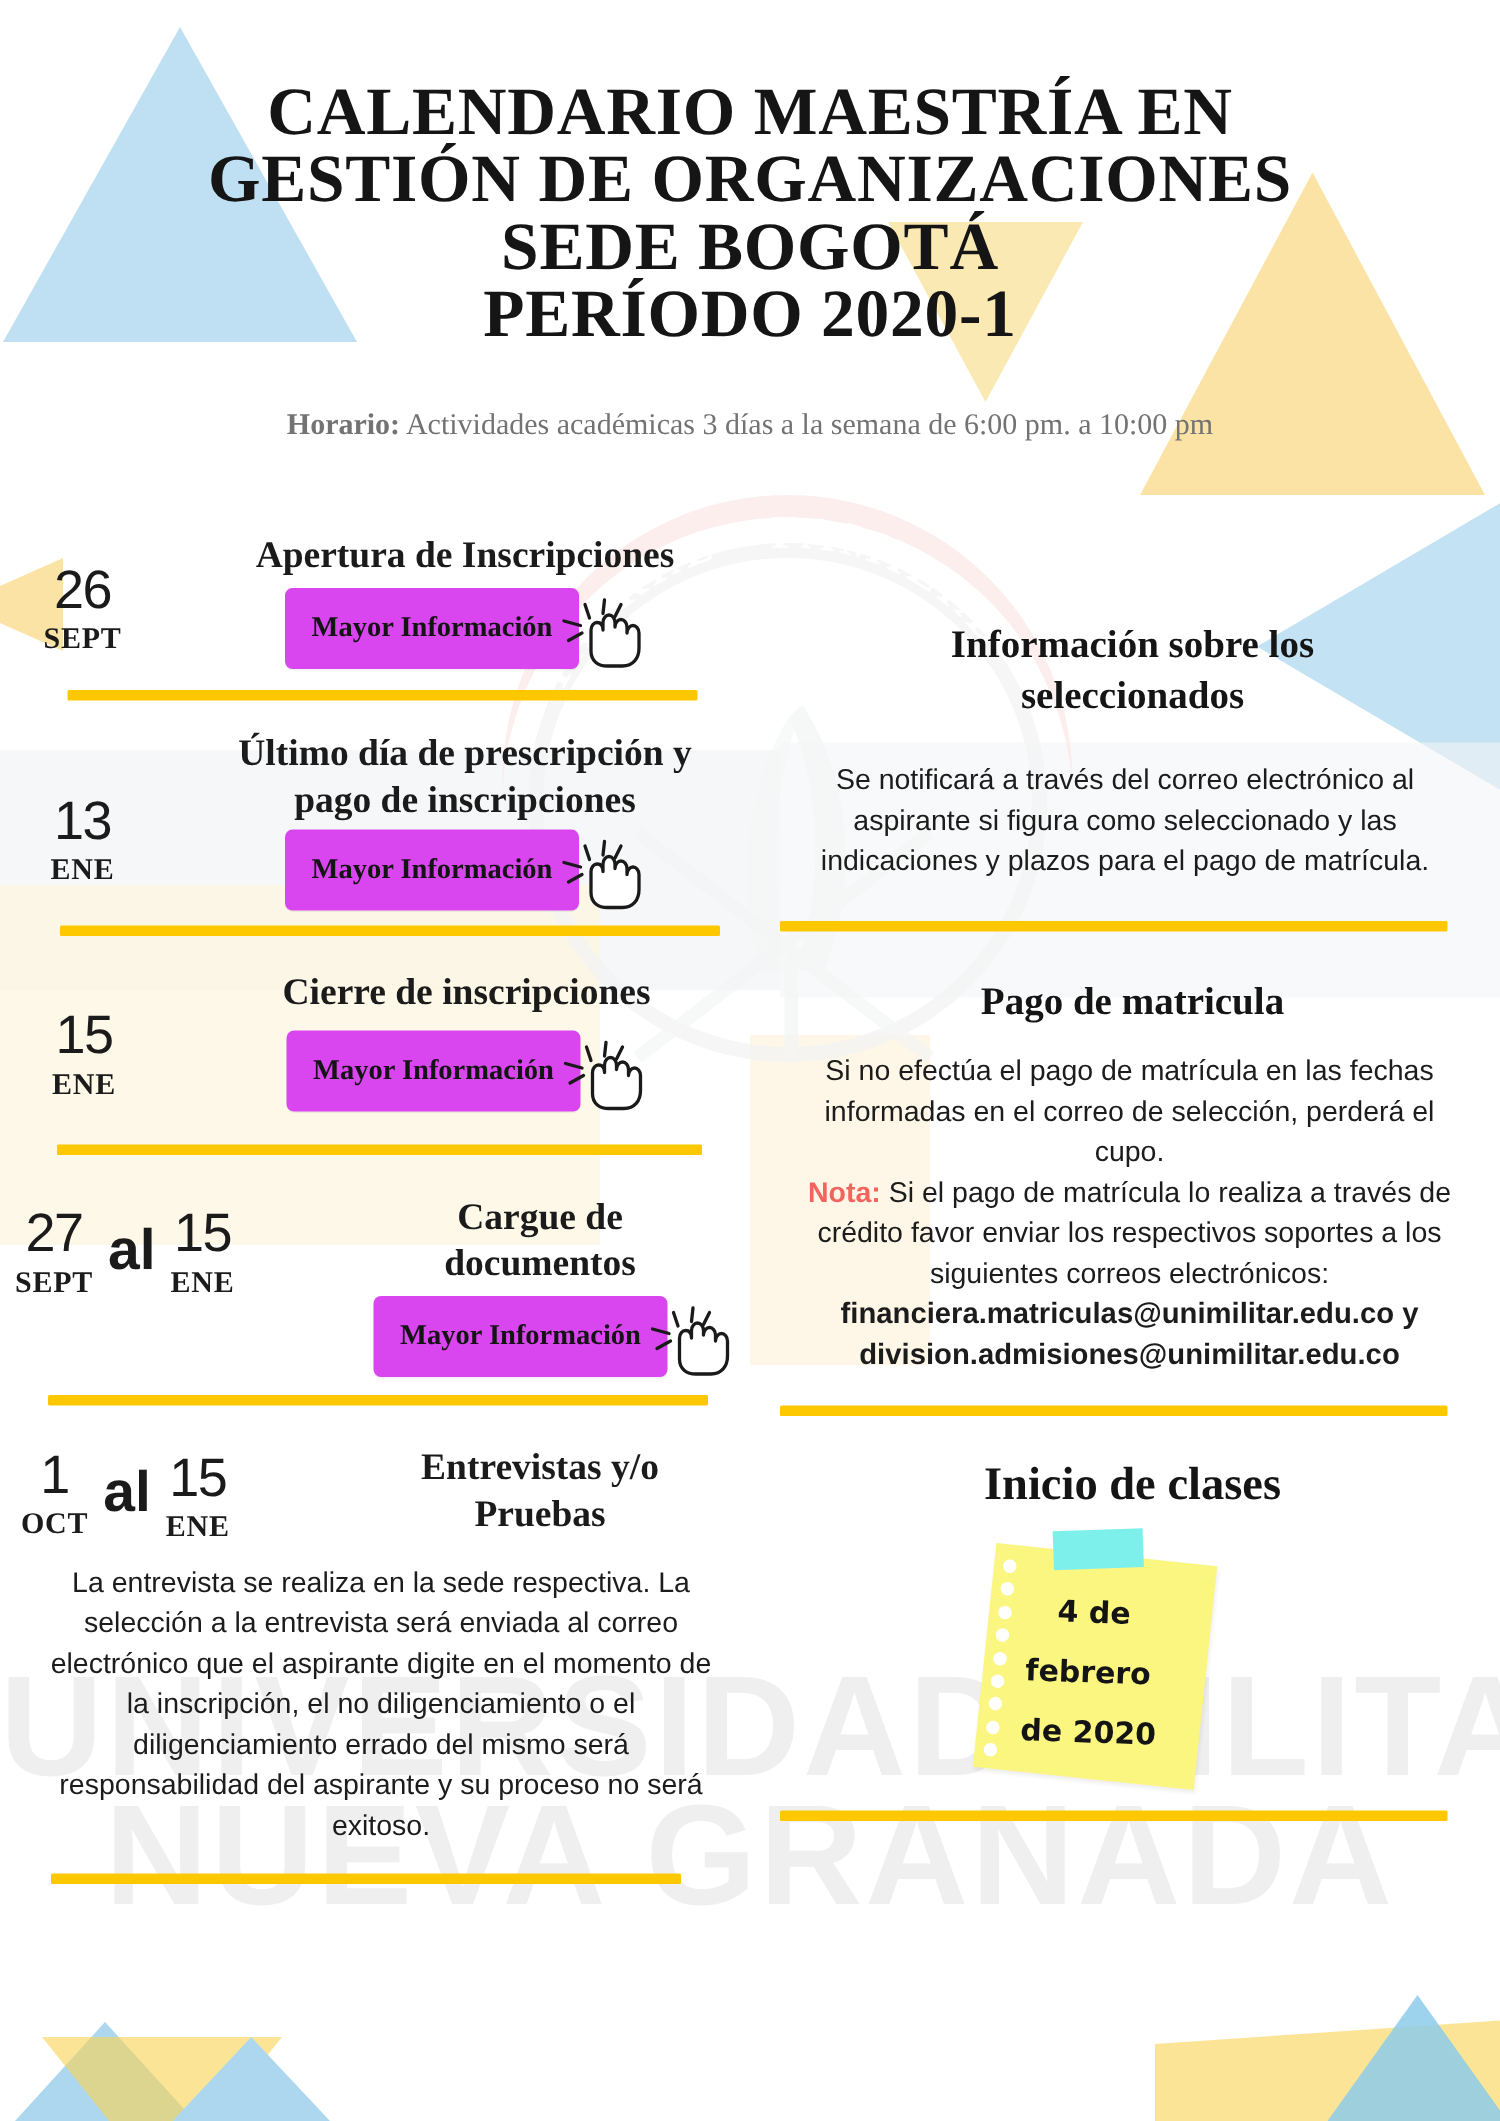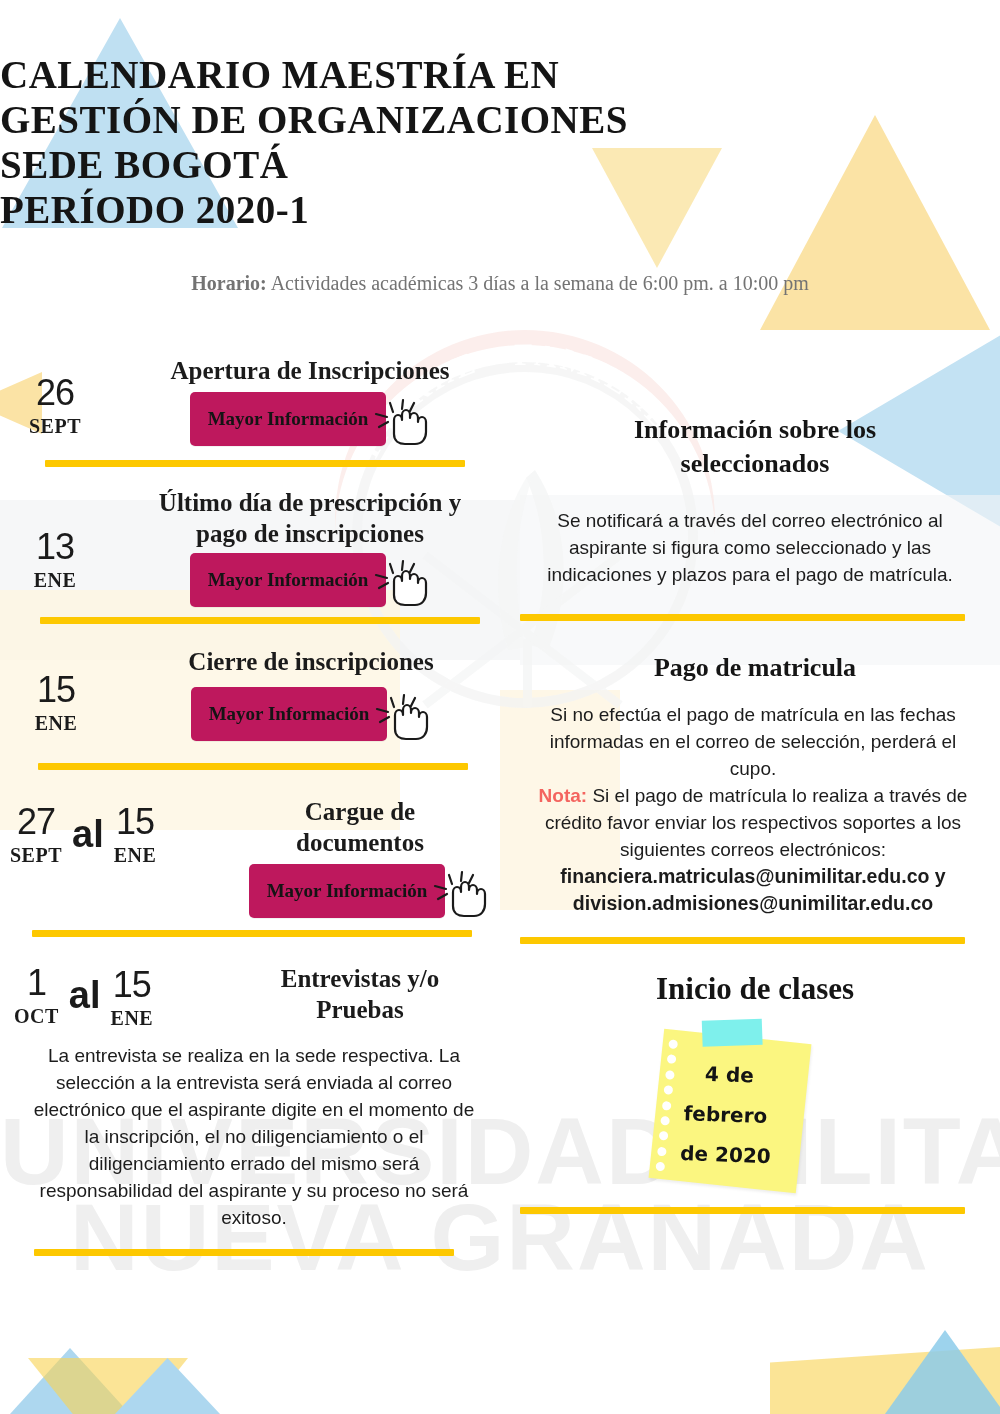--- a/index.html
+++ b/index.html
@@ -79,22 +79,22 @@
     text-align:center; font-family:"Liberation Sans", sans-serif;
     font-size:95px; font-weight:700; letter-spacing:2px;
     color:#efefef; line-height:86px; pointer-events:none; white-space:nowrap;
   }
   .wm-univ .l2 { display:block; }
 
   
   .content { position:relative; z-index:5; }
 
   .title {
-    text-align:left; font-family:"Liberation Serif", serif;
-    font-weight:700; font-size:39px; line-height:45px;
+    text-align:center; font-family:"Liberation Serif", serif;
+    font-weight:700; font-size:45px; line-height:45px;
     letter-spacing:.5px; color:#151515;
     padding-top:52px;
   }
   .title span { display:block; }
 
   .horario {
     margin-top:40px; text-align:center;
     font-size:20px; color:#737373; padding:0 28px;
   }
   .horario b { font-weight:700; }
@@ -114,21 +114,21 @@
   .dmon { font-family:"Liberation Serif", serif; font-size:20px; font-weight:700; letter-spacing:.5px; }
   .range { display:flex; align-items:center; gap:10px; }
   .range .al { font-size:38px; font-weight:700; line-height:46px; }
   .entry-body { flex:1 1 auto; }
   .etitle {
     font-family:"Liberation Serif", serif; font-weight:700;
     font-size:25px; line-height:31px; color:#1b1b1b; text-align:center;
   }
   .btn-wrap { position:relative; display:flex; justify-content:center; margin-top:6px; }
   .btn {
-    background:#be185d; color:#141414; border:none; border-radius:5px;
+    background:#d946ef; color:#141414; border:none; border-radius:5px;
     font-family:"Liberation Serif", serif; font-weight:700; font-size:19px;
     padding:9px 18px 10px 18px; line-height:20px; white-space:nowrap;
     box-shadow:0 1px 0 rgba(0,0,0,.05);
   }
   .cursor { width:58px; height:52px; margin-left:-14px; margin-top:2px; flex:0 0 auto; }
   .divider { height:7px; background:#fdc800; border-radius:1px; }
 
   .para {
     font-family:"Liberation Sans", sans-serif; font-size:19px;
     line-height:27px; color:#1c1c1c; text-align:center;

